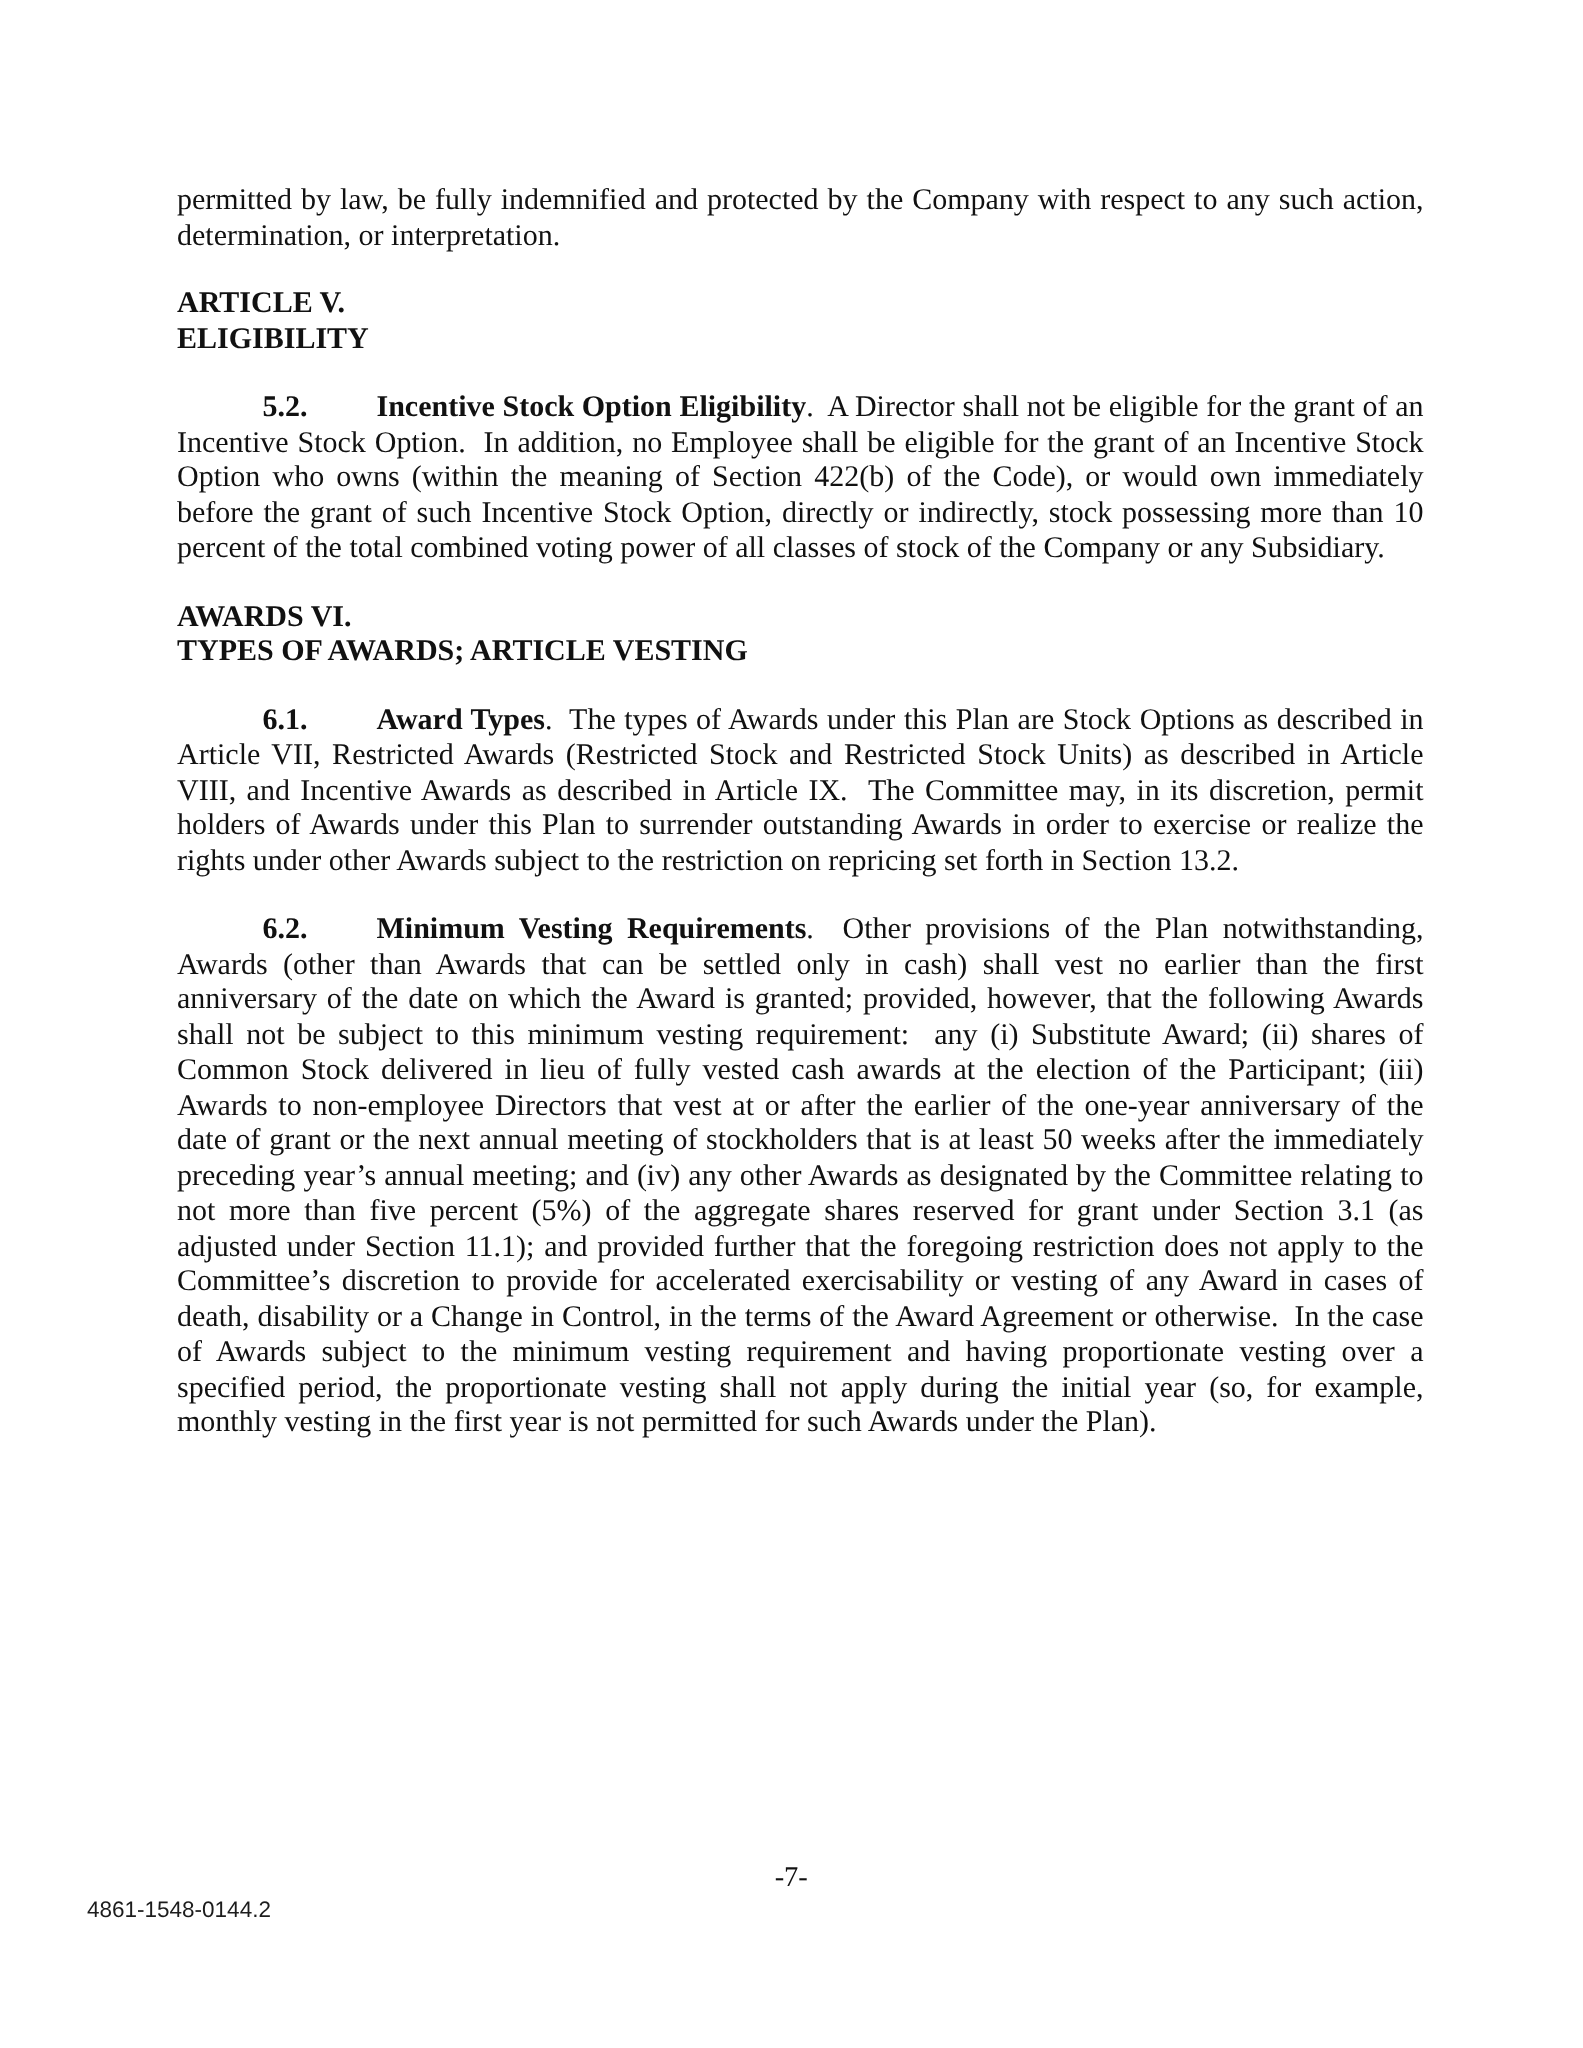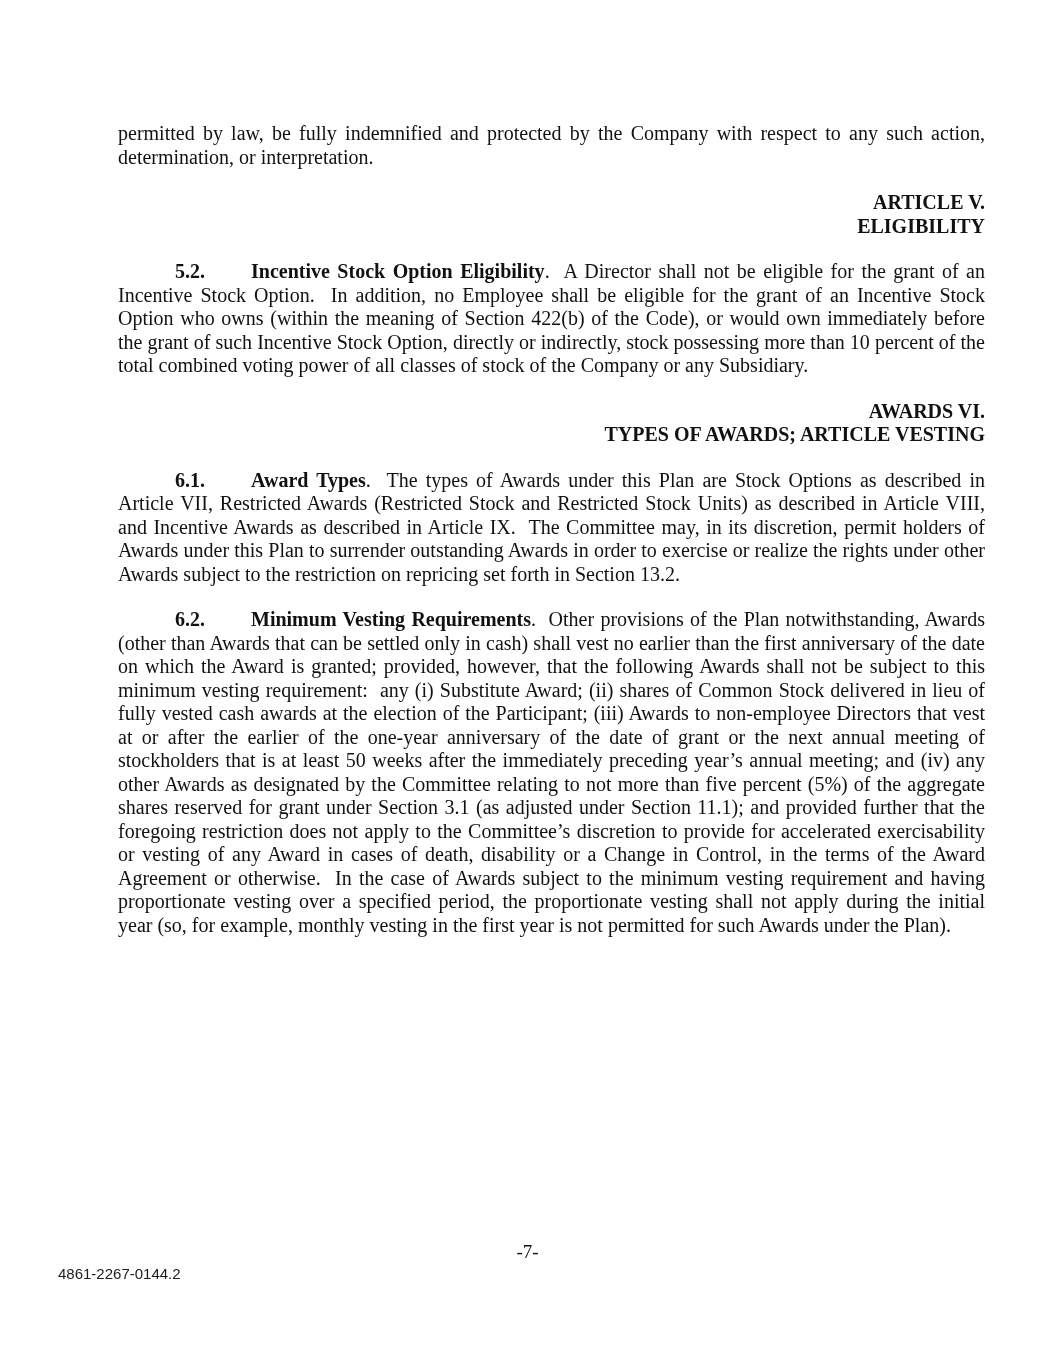--- a/index.html
+++ b/index.html
@@ -6,41 +6,41 @@
   html, body { background: #ffffff; }
   .page {
     position: relative;
     width: 1055px;
     height: 1365px;
     background: #ffffff;
     font-family: "Liberation Serif", "DejaVu Serif", serif;
     font-size: 20px;
     line-height: 23.5px;
     color: #111111;
-    padding: 122px 70px 0 118px;
+    padding: 122px 106px 0 118px;
     overflow: hidden;
   }
   .body-text {
     text-align: justify;
     margin-bottom: 22px;
   }
   .sec-para {
     text-indent: 57px;
   }
   .sec-num {
     display: inline-block;
     width: 76px;
     font-weight: bold;
     text-indent: 0;
   }
   .sec-title {
     font-weight: bold;
   }
   .heading {
-    text-align: right;
+    text-align: left;
     font-weight: bold;
     font-size: 20px;
     line-height: 23.5px;
     margin-bottom: 22px;
   }
   .heading .hline { display: block; }
   .page-number {
     position: absolute;
     top: 1241px;
     left: 0;
@@ -77,15 +77,15 @@
   <div class="heading">
     <span class="hline">AWARDS VI.</span>
     <span class="hline">TYPES OF AWARDS; ARTICLE VESTING</span>
   </div>
 
   <p class="body-text sec-para"><span class="sec-num">6.1.</span><span class="sec-title">Award Types</span><span>.&nbsp; The types of Awards under this Plan are Stock Options as described in Article VII, Restricted Awards (Restricted Stock and Restricted Stock Units) as described in Article VIII, and Incentive Awards as described in Article IX.&nbsp; The Committee may, in its discretion, permit holders of Awards under this Plan to surrender outstanding Awards in order to exercise or realize the rights under other Awards subject to the restriction on repricing set forth in Section 13.2.</span></p>
 
   <p class="body-text sec-para"><span class="sec-num">6.2.</span><span class="sec-title">Minimum Vesting Requirements</span><span>.&nbsp; Other provisions of the Plan notwithstanding, Awards (other than Awards that can be settled only in cash) shall vest no earlier than the first anniversary of the date on which the Award is granted; provided, however, that the following Awards shall not be subject to this minimum vesting requirement:&nbsp; any (i) Substitute Award; (ii) shares of Common Stock delivered in lieu of fully vested cash awards at the election of the Participant; (iii) Awards to non-employee Directors that vest at or after the earlier of the one-year anniversary of the date of grant or the next annual meeting of stockholders that is at least 50 weeks after the immediately preceding year’s annual meeting; and (iv) any other Awards as designated by the Committee relating to not more than five percent (5%) of the aggregate shares reserved for grant under Section 3.1 (as adjusted under Section 11.1); and provided further that the foregoing restriction does not apply to the Committee’s discretion to provide for accelerated exercisability or vesting of any Award in cases of death, disability or a Change in Control, in the terms of the Award Agreement or otherwise.&nbsp; In the case of Awards subject to the minimum vesting requirement and having proportionate vesting over a specified period, the proportionate vesting shall not apply during the initial year (so, for example, monthly vesting in the first year is not permitted for such Awards under the Plan).</span></p>
 
   <div class="page-number">-7-</div>
-  <div class="doc-id">4861-2267-0144.2</div>
+  <div class="doc-id">4861-1548-0144.2</div>
 
 </div>
 
 </body></html>

